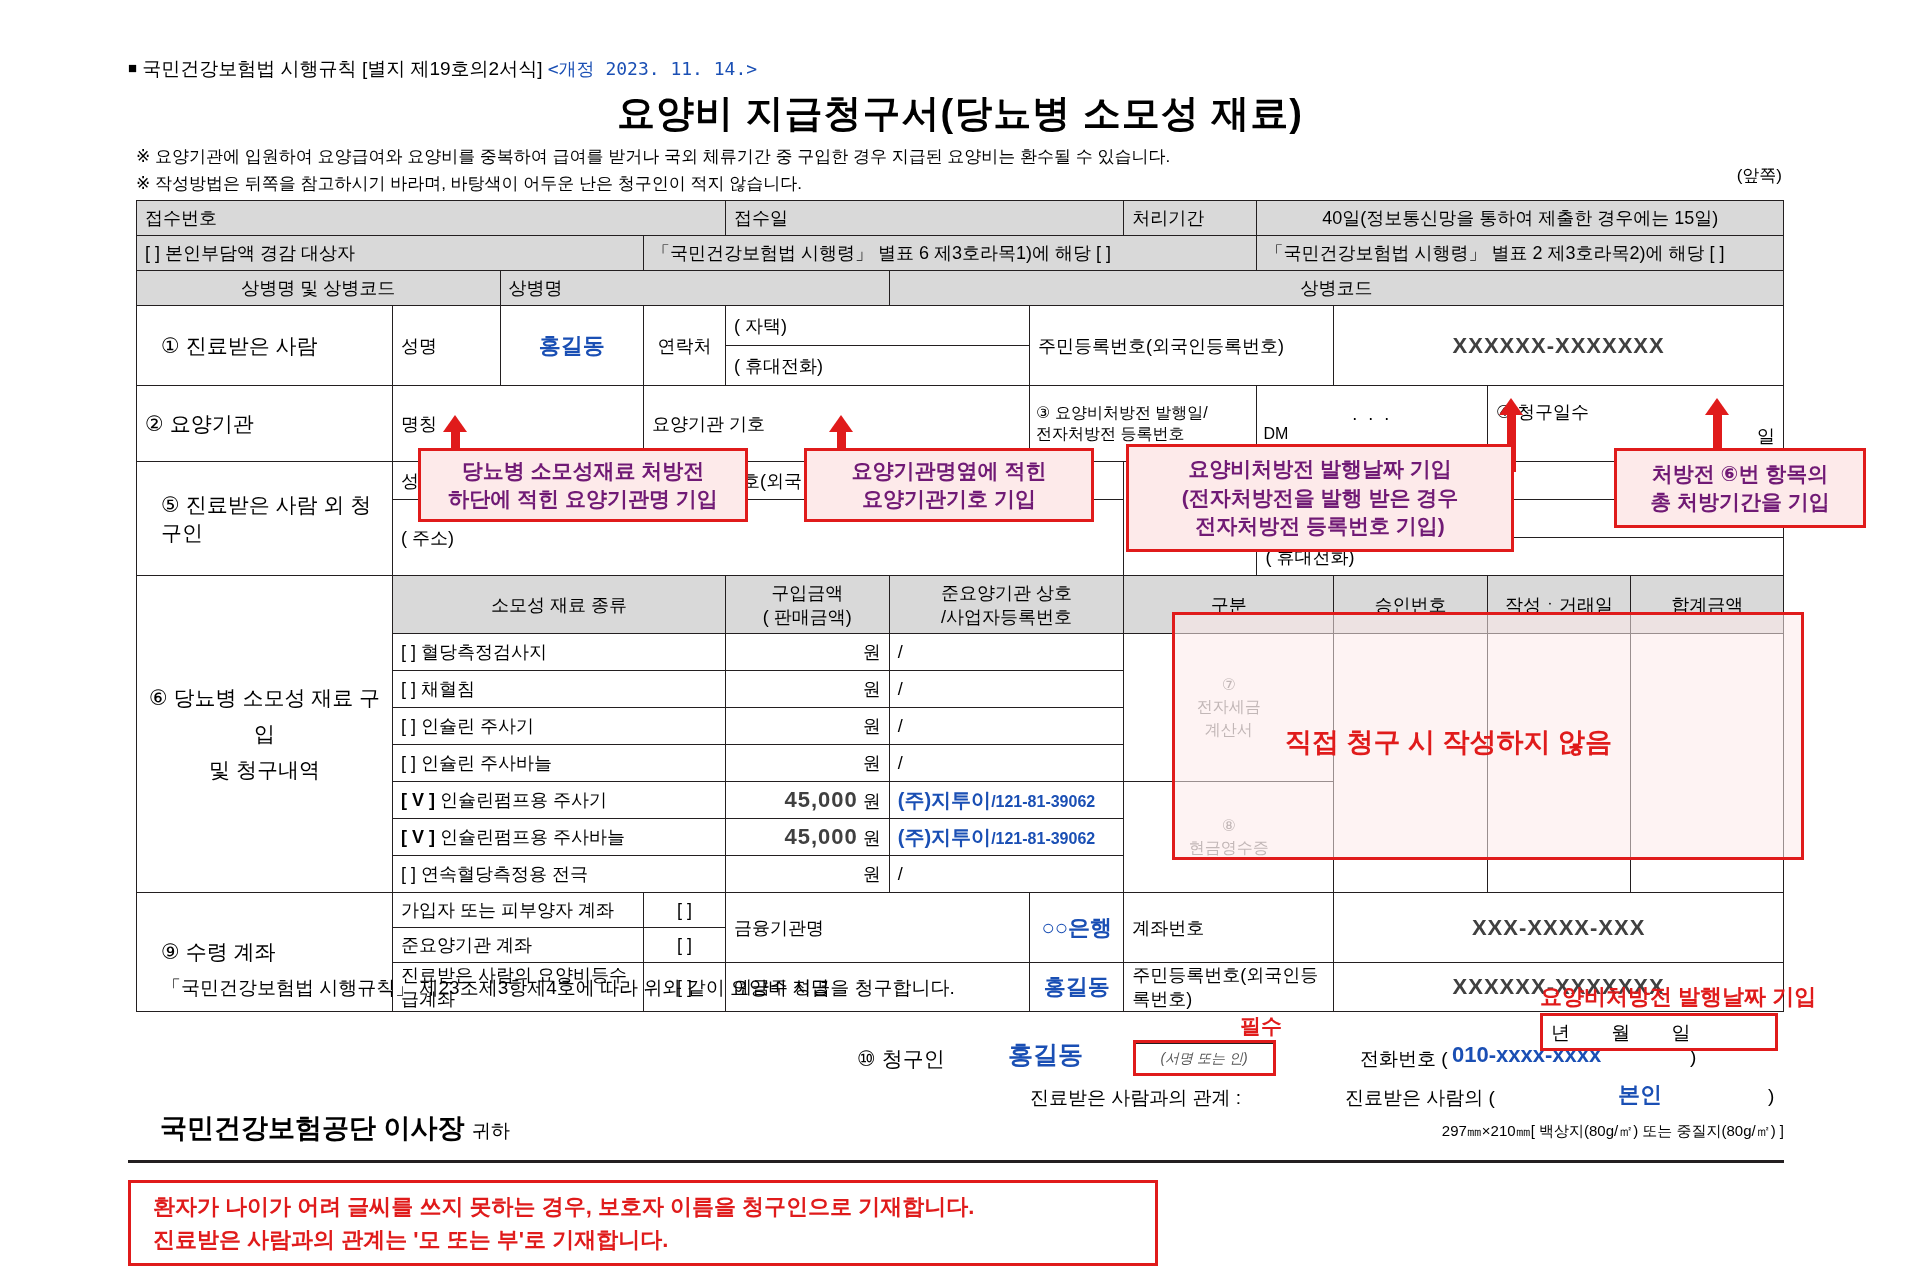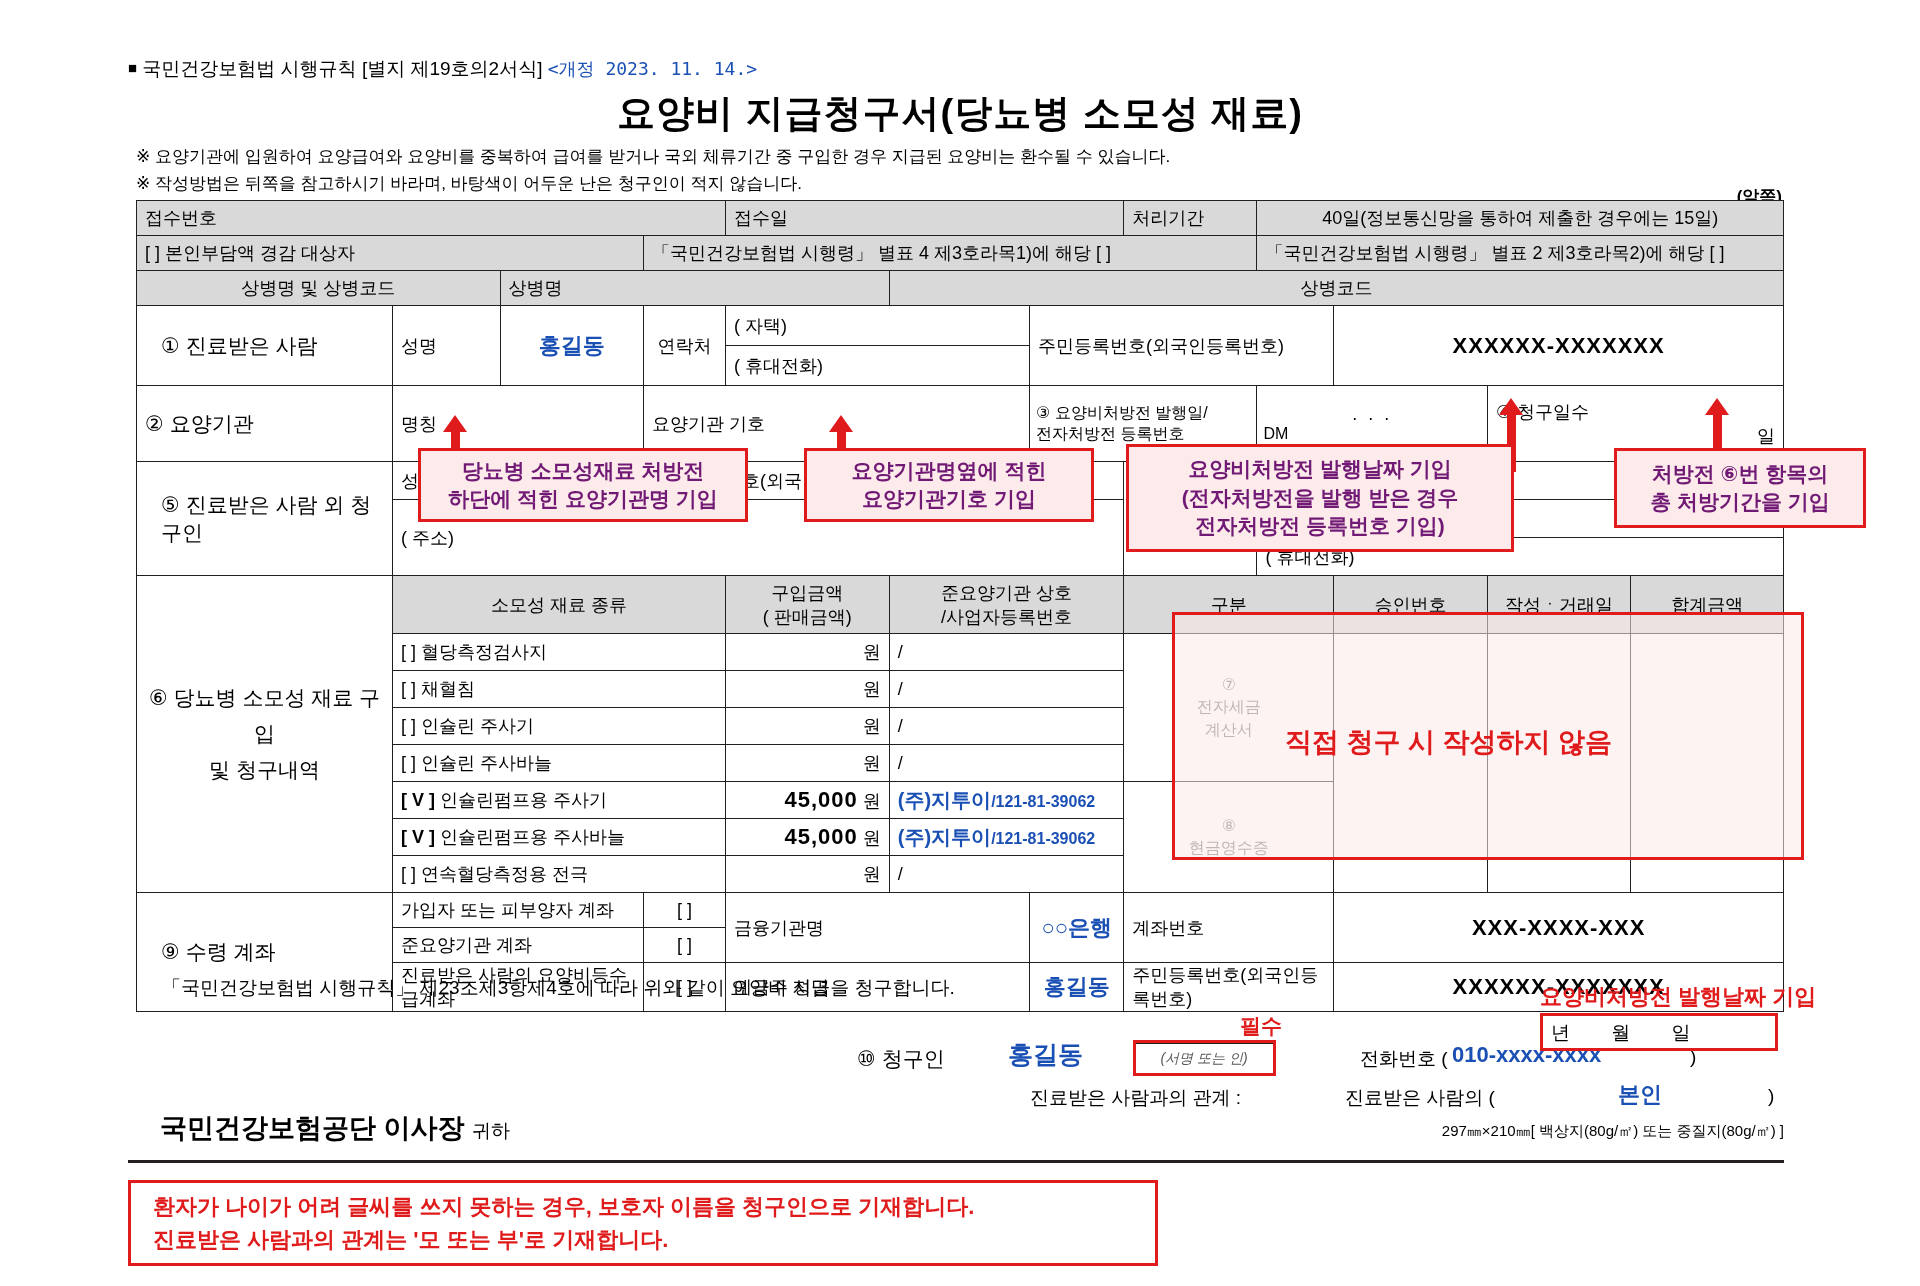--- a/index.html
+++ b/index.html
@@ -14,32 +14,32 @@
   .page{position:relative;width:1920px;height:1286px;}
 
   
   .lawline{position:absolute;left:128px;top:56px;font-size:19px;white-space:nowrap;}
   .lawline .sq{font-size:15px;vertical-align:2px;}
   .amend{color:#1a4fb4;font-family:"DejaVu Sans Mono",monospace;font-size:18px;letter-spacing:0px;}
   .title{position:absolute;left:0;right:0;top:88px;text-align:center;font-size:38px;font-weight:bold;letter-spacing:1px;}
   .note{position:absolute;left:136px;font-size:17px;white-space:nowrap;}
   .note1{top:145px;}
   .note2{top:172px;}
-  .front{position:absolute;right:138px;top:185px;font-size:17px;font-weight:bold;}
+  .front{position:absolute;right:138px;top:164px;font-size:17px;}
 
   
   .tbl{position:absolute;left:136px;top:200px;width:1648px;border-collapse:collapse;font-size:18px;}
   .tbl td{border:1px solid #231f20;padding:0 8px;vertical-align:middle;height:34px;}
   .shade{background:#d9d9d9;}
   .thickTop{border-top:2px solid #231f20;}
   .thickBot{border-bottom:2px solid #231f20;}
   .c{text-align:center;}
   .r{text-align:right;}
   .blue{color:#1a4fb4;font-weight:bold;}
-  .bluebig{color:#000000;font-weight:bold;font-size:22px;letter-spacing:1px;}
+  .bluebig{color:#404040;font-weight:bold;font-size:22px;letter-spacing:1px;}
   .nm{font-weight:bold;color:#1a4fb4;font-size:22px;margin-top:16px;}
   .small{font-size:16px;}
   .nowrap{white-space:nowrap;}
 
   
   .callout{
     position:absolute;background:#fdeaea;border:3px solid #e01b1b;
     color:#701a75;font-weight:bold;text-align:center;
     display:flex;align-items:center;justify-content:center;
     line-height:1.35;font-size:21px;padding:4px 8px;box-sizing:border-box;
@@ -103,21 +103,21 @@
     <tbody>
         <tr>
       <td class="shade thickTop" colspan="4">접수번호</td>
       <td class="shade thickTop" colspan="3">접수일</td>
       <td class="shade thickTop">처리기간</td>
       <td class="shade thickTop c" colspan="4">40일(정보통신망을 통하여 제출한 경우에는 15일)</td>
     </tr>
 
     <tr>
       <td class="shade" colspan="3">[    ] 본인부담액 경감 대상자</td>
-      <td class="shade" colspan="5">「국민건강보험법 시행령」 별표 4 제3호라목1)에 해당 [      ]</td>
+      <td class="shade" colspan="5">「국민건강보험법 시행령」 별표 6 제3호라목1)에 해당 [      ]</td>
       <td class="shade" colspan="4">「국민건강보험법 시행령」 별표 2 제3호라목2)에 해당 [      ]</td>
     </tr>
 
     <tr>
       <td class="shade c" colspan="2">상병명 및 상병코드</td>
       <td class="shade" colspan="3">상병명</td>
       <td class="shade c" colspan="7">상병코드</td>
     </tr>
 
     <tr style="height:40px">

